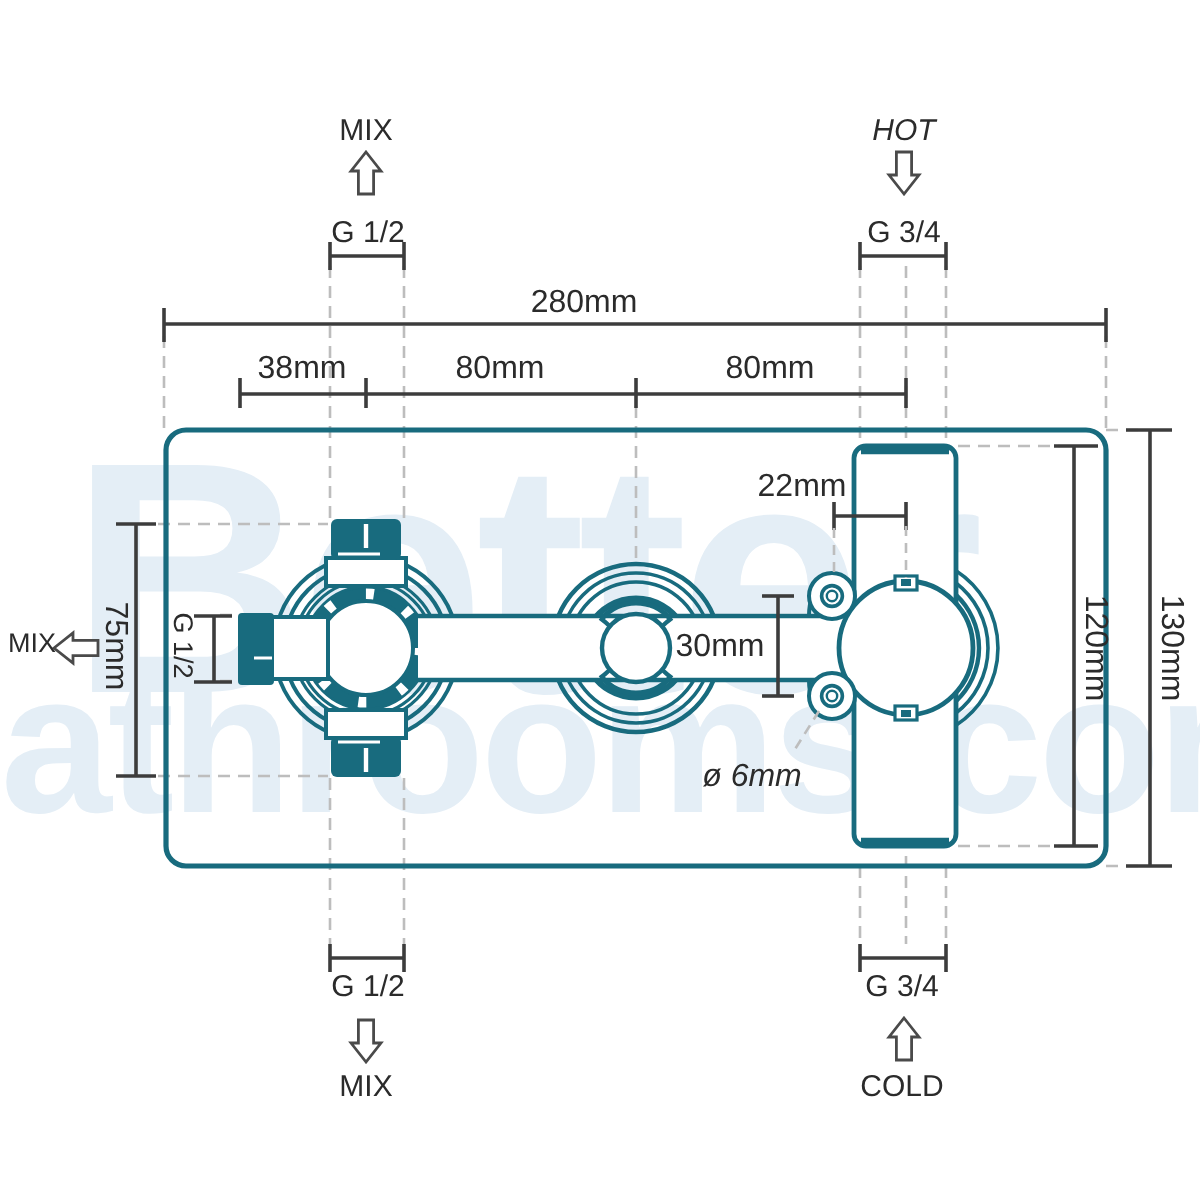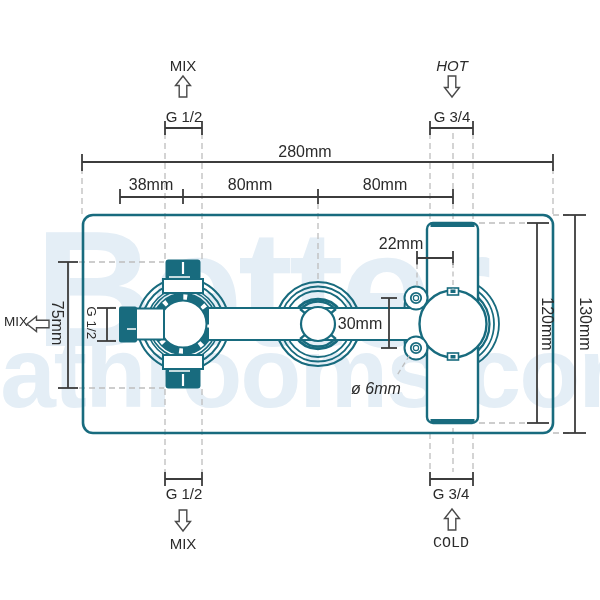--- a/index.html
+++ b/index.html
@@ -205,32 +205,32 @@
       <path d="M452 509 L459.5 518.5 L455.8 518.5 L455.8 530 L448.2 530 L448.2 518.5 L444.5 518.5 Z"></path>
       <path d="M27 324 L36.5 316.5 L36.5 320.2 L49 320.2 L49 327.8 L36.5 327.8 L36.5 331.5 Z"></path>
     </g>
   </svg>
 
   <div class="lbl s15" style="left:163px;top:58px;width:40px;">MIX</div>
   <div class="lbl s15" style="left:154px;top:109px;width:60px;">G 1/2</div>
   <div class="lbl s15" style="left:430px;top:58px;width:44px;font-style:italic;">HOT</div>
   <div class="lbl s15" style="left:422px;top:109px;width:60px;">G 3/4</div>
 
-  <div class="lbl s16" style="left:265px;top:144px;width:80px;">280mm</div>
+  <div class="lbl s16" style="left:252px;top:144px;width:80px;">280mm</div>
   <div class="lbl s16" style="left:121px;top:177px;width:60px;">38mm</div>
   <div class="lbl s16" style="left:220px;top:177px;width:60px;">80mm</div>
   <div class="lbl s16" style="left:355px;top:177px;width:60px;">80mm</div>
   <div class="lbl s16" style="left:371px;top:236px;width:60px;">22mm</div>
   <div class="lbl s16" style="left:330px;top:316px;width:60px;text-align:center;">30mm</div>
   <div class="lbl s16" style="left:340px;top:381px;width:72px;font-style:italic;">ø 6mm</div>
 
   <div class="lbl s14 rot" style="left:61px;top:316px;width:60px;">G 1/2</div>
   <div class="lbl s16 rot" style="left:27px;top:315px;width:60px;">75mm</div>
   <div class="lbl s16 rot" style="left:517px;top:316px;width:60px;">120mm</div>
   <div class="lbl s16 rot" style="left:555px;top:316px;width:60px;">130mm</div>
   <div class="lbl s14" style="left:1px;top:315px;width:30px;">MIX</div>
 
   <div class="lbl s15" style="left:154px;top:486px;width:60px;">G 1/2</div>
   <div class="lbl s15" style="left:163px;top:536px;width:40px;">MIX</div>
   <div class="lbl s15" style="left:421px;top:486px;width:60px;">G 3/4</div>
-  <div class="lbl s15" style="left:429px;top:536px;width:44px;font-family:Liberation Mono, monospace;">COLD</div>
+  <div class="lbl s15" style="left:429px;top:536px;width:44px;">COLD</div>
 
 </div>
 
 </body></html>

